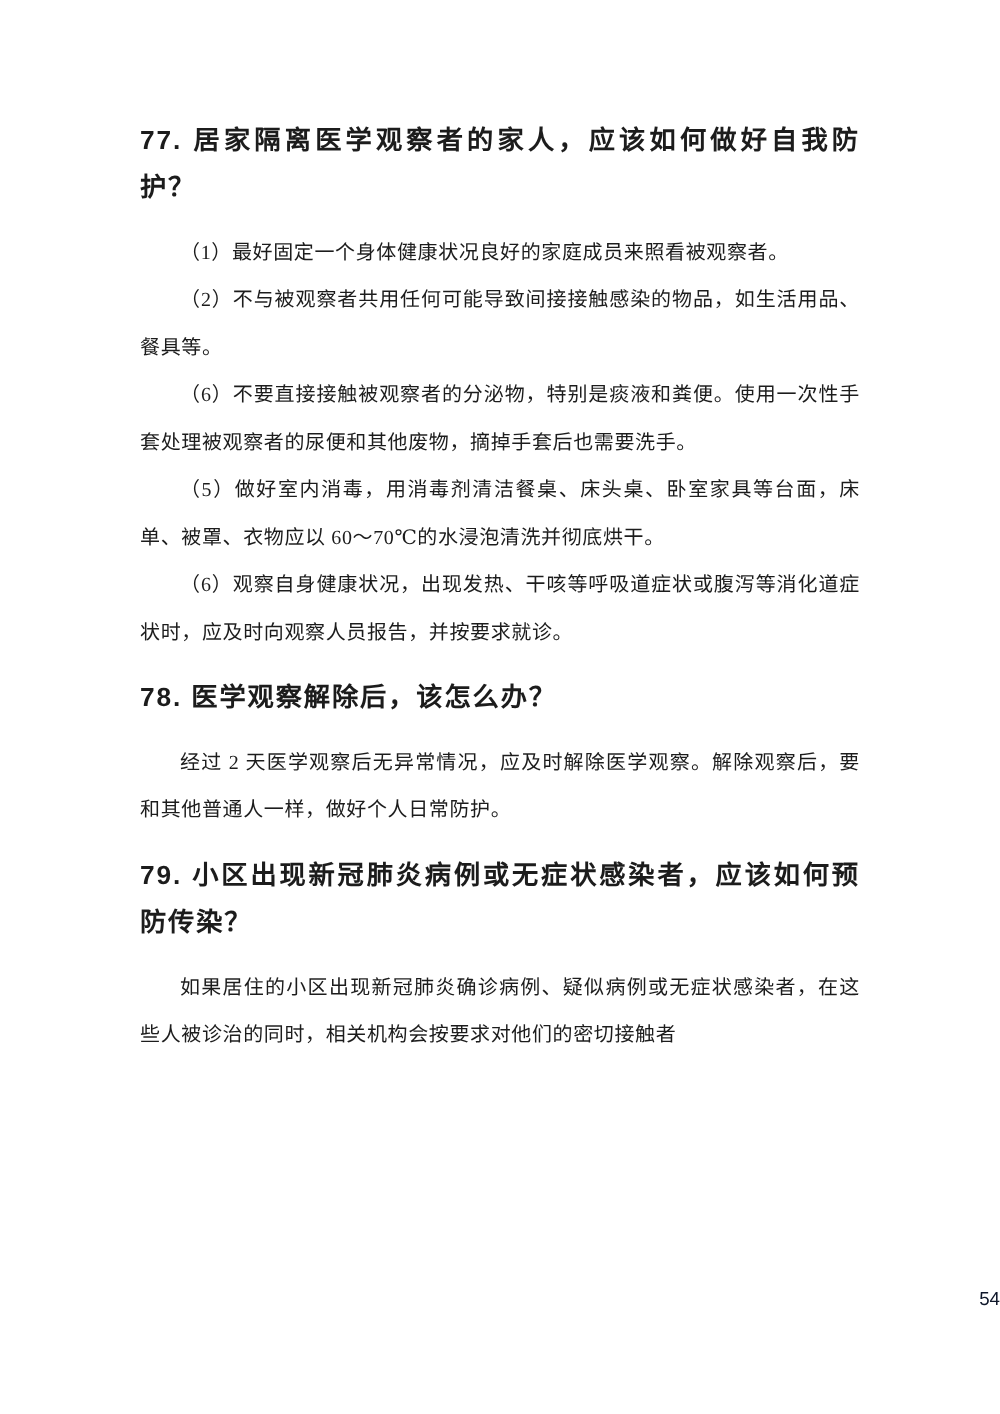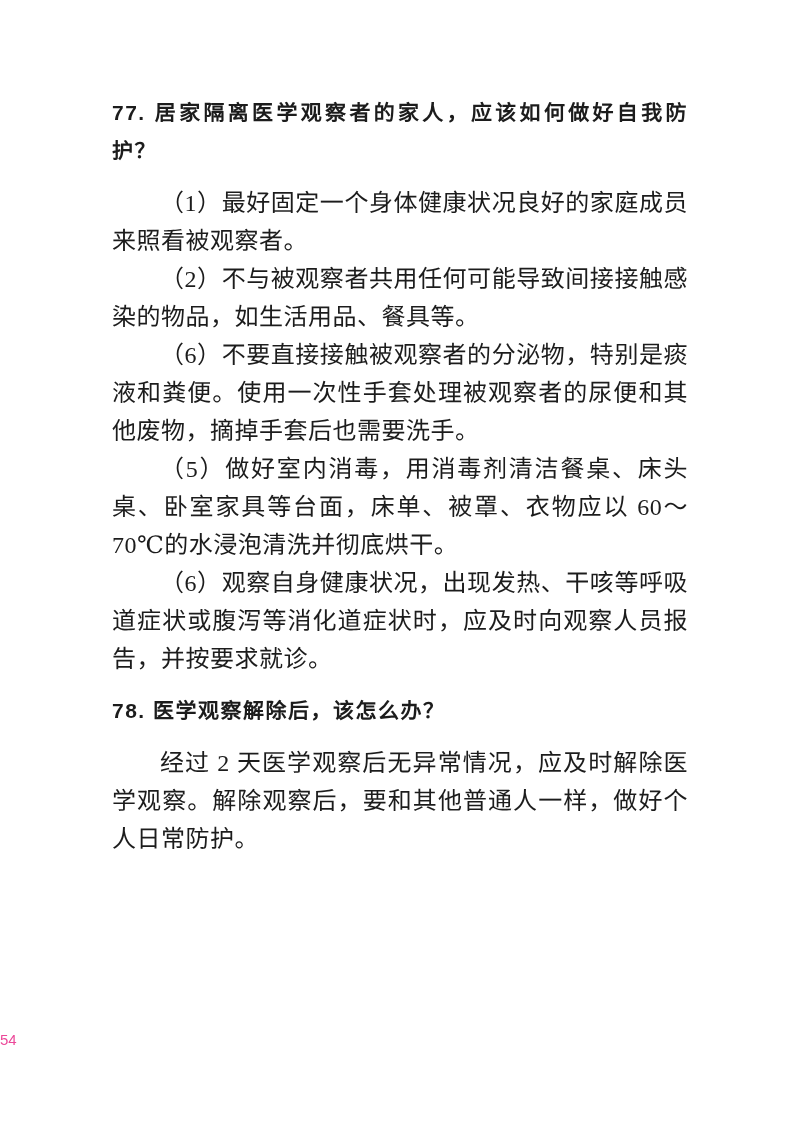--- a/index.html
+++ b/index.html
@@ -21,40 +21,40 @@
     font-family: "Liberation Sans", sans-serif;
     font-weight: 700;
     font-size: 21px;
     line-height: 38px;
     letter-spacing: 1.5px;
     text-align: justify;
     margin: 14px 0;
   }
   .qa-paragraph {
     font-family: "Liberation Serif", "DejaVu Serif", serif;
-    font-size: 24px;
+    font-size: 16px;
     line-height: 38px;
     letter-spacing: 0.5px;
     text-align: justify;
     text-indent: 2em;
     margin: 0;
   }
   .sec-79 .qa-paragraph {
     margin-top: 10px;
   }
   .page-number {
     position: absolute;
     top: 1030px;
     left: 0;
     width: 100%;
-    text-align: left;
+    text-align: right;
     font-family: "Liberation Sans", sans-serif;
     font-size: 15px;
     line-height: 20px;
-    color: #ec4899;
+    color: #0f172a;
   }
 </style>
 </head>
 <body>
 
 <div class="page">
 
   <section class="qa sec-77">
     <h2 class="qa-heading">77. 居家隔离医学观察者的家人，应该如何做好自我防护？</h2>
     <p class="qa-paragraph">（1）最好固定一个身体健康状况良好的家庭成员来照看被观察者。</p>
@@ -62,16 +62,20 @@
     <p class="qa-paragraph">（6）不要直接接触被观察者的分泌物，特别是痰液和粪便。使用一次性手套处理被观察者的尿便和其他废物，摘掉手套后也需要洗手。</p>
     <p class="qa-paragraph">（5）做好室内消毒，用消毒剂清洁餐桌、床头桌、卧室家具等台面，床单、被罩、衣物应以 60～70℃的水浸泡清洗并彻底烘干。</p>
     <p class="qa-paragraph">（6）观察自身健康状况，出现发热、干咳等呼吸道症状或腹泻等消化道症状时，应及时向观察人员报告，并按要求就诊。</p>
   </section>
 
   <section class="qa sec-78">
     <h2 class="qa-heading">78. 医学观察解除后，该怎么办？</h2>
     <p class="qa-paragraph">经过 2 天医学观察后无异常情况，应及时解除医学观察。解除观察后，要和其他普通人一样，做好个人日常防护。</p>
   </section>
 
+  <section class="qa sec-79">
+    <h2 class="qa-heading">79. 小区出现新冠肺炎病例或无症状感染者，应该如何预防传染？</h2>
+    <p class="qa-paragraph">如果居住的小区出现新冠肺炎确诊病例、疑似病例或无症状感染者，在这些人被诊治的同时，相关机构会按要求对他们的密切接触者</p>
+  </section>
 
   <div class="page-number">54</div>
 
 </div>
 
 </body></html>

